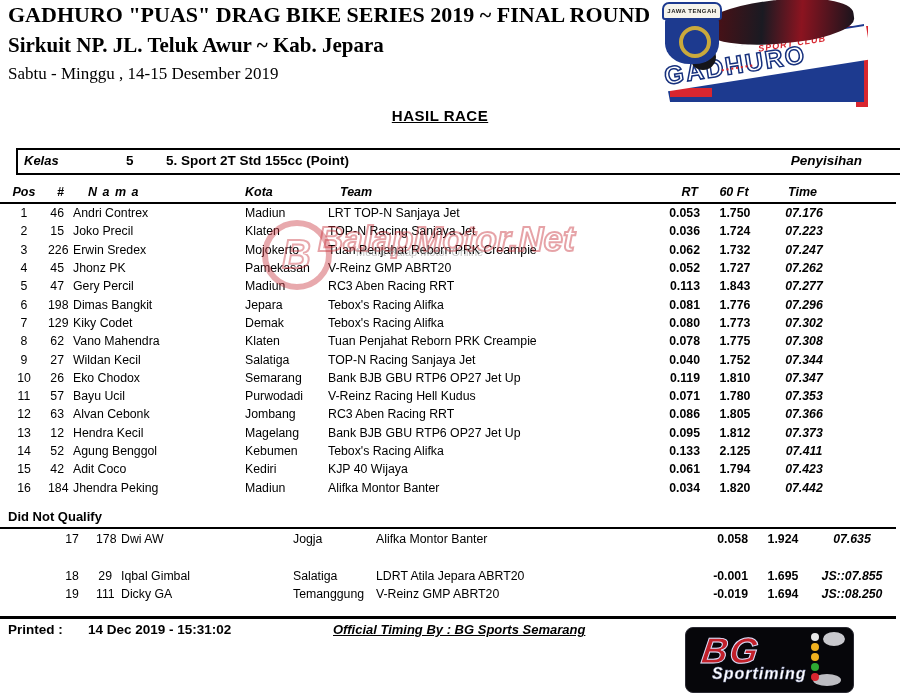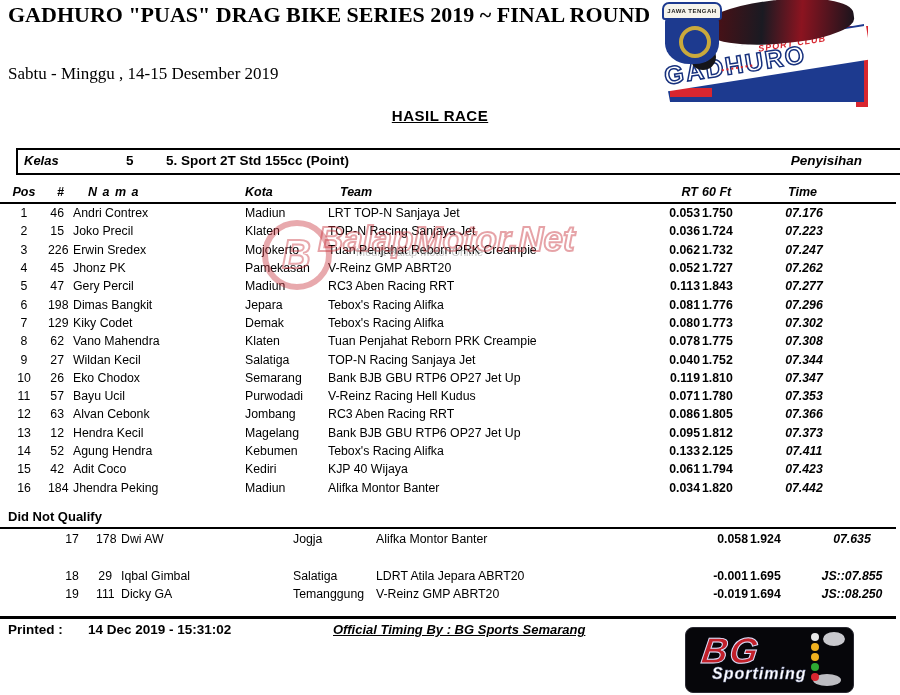--- a/index.html
+++ b/index.html
@@ -54,21 +54,21 @@
 
   
   .trow { display:grid; grid-template-columns:48px 16px 176px 88px 312px 62px 68px 75px;
           height:18.3px; align-items:center; font-size:12.3px; }
   .tcell { overflow:visible; white-space:nowrap; }
   .c-pos   { text-align:center; }
   .c-num   { text-align:right; }
   .c-name  { padding-left:9px; }
   .c-kota  { padding-left:5px; }
   .c-rt    { text-align:right; font-weight:bold; padding-right:2px; }
-  .c-sixty { text-align:left; font-weight:bold; padding-right:2px; }
+  .c-sixty { text-align:center; font-weight:bold; padding-right:2px; }
   .c-time  { text-align:center; font-weight:bold; font-style:italic; padding-right:7px; }
 
   .thead { position:absolute; left:0; top:183px; width:896px; }
   .thead .tcell { font-style:italic; font-weight:bold; font-size:12.5px; }
   .thead .c-name { padding-left:24px; letter-spacing:1px; }
   .thead .c-team { padding-left:12px;font-style:italic; }
   .thead .c-rt, .thead .c-sixty { padding-right:4px; }
   .thead .c-time { padding-right:10px; }
 
   .rule { position:absolute; left:0; width:896px; background:#000; }
@@ -111,20 +111,21 @@
   .t4 { background:#2da832; } .t5 { background:#d8262f; }
   .bg-cloud1 { position:absolute; right:8px; top:4px; width:22px; height:14px; border-radius:50%; background:rgba(235,235,240,0.85); }
   .bg-cloud2 { position:absolute; right:12px; bottom:6px; width:28px; height:12px; border-radius:50%; background:rgba(235,235,240,0.8); }
 </style>
 </head>
 <body>
 
 <div class="page">
 
   <div class="title1">GADHURO "PUAS" DRAG BIKE SERIES 2019 ~ FINAL ROUND</div>
+  <div class="title2">Sirkuit NP. JL. Teluk Awur ~ Kab. Jepara</div>
   <div class="title3">Sabtu - Minggu , 14-15 Desember 2019</div>
 
   <div class="logo">
     <div class="logo-redframe"></div>
     <div class="logo-blue"></div>
     <div class="logo-red-bl"></div>
     <div class="bike"></div>
     <div class="bike-wheel"></div>
     <div class="logo-band">
       <span class="logo-club">GADHURO</span>
@@ -289,21 +290,21 @@
         <div class="tcell c-name">Hendra Kecil</div>
         <div class="tcell c-kota">Magelang</div>
         <div class="tcell c-team">Bank BJB GBU RTP6 OP27 Jet Up</div>
         <div class="tcell c-rt">0.095</div>
         <div class="tcell c-sixty">1.812</div>
         <div class="tcell c-time">07.373</div>
       </div>
       <div class="trow">
         <div class="tcell c-pos">14</div>
         <div class="tcell c-num">52</div>
-        <div class="tcell c-name">Agung Hendra</div>
+        <div class="tcell c-name">Agung Benggol</div>
         <div class="tcell c-kota">Kebumen</div>
         <div class="tcell c-team">Tebox's Racing Alifka</div>
         <div class="tcell c-rt">0.133</div>
         <div class="tcell c-sixty">2.125</div>
         <div class="tcell c-time">07.411</div>
       </div>
       <div class="trow">
         <div class="tcell c-pos">15</div>
         <div class="tcell c-num">42</div>
         <div class="tcell c-name">Adit Coco</div>

